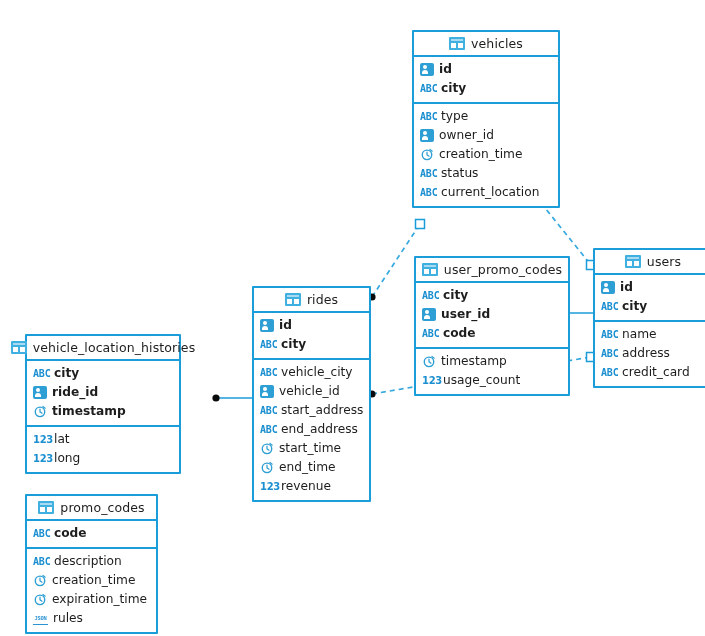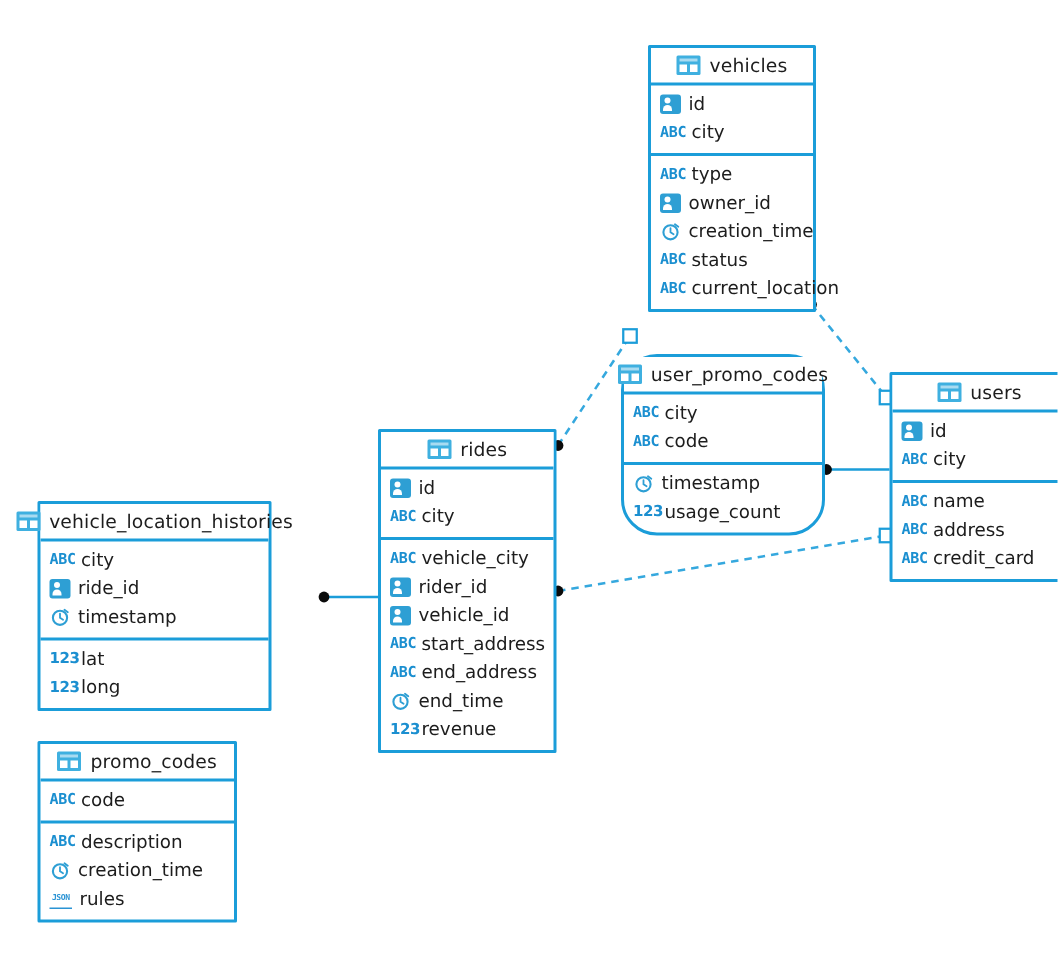--- a/index.html
+++ b/index.html
@@ -68,21 +68,21 @@
     display: flex;
     align-items: center;
     gap: 5px;
     height: 19px;
     padding: 0 6px 0 6px;
     font-size: 12.2px;
     color: #1d1d1d;
     white-space: nowrap;
   }
   .field.key .field-name {
-    font-weight: normal;
+    font-weight: bold;
   }
   .field-name {
     line-height: 1;
   }
 
   
   .ic {
     width: 15px;
     height: 13px;
     flex: 0 0 15px;
@@ -235,21 +235,21 @@
         <circle cx="372" cy="394" r="3.6" class="anchor-dot"></circle>
         <rect x="586.5" y="352.5" width="9" height="9" class="anchor-square"></rect>
       </g>
       <g>
         <polyline points="216,398 252,398" class="edge-solid"></polyline>
         <circle cx="216" cy="398" r="3.6" class="anchor-dot"></circle>
       </g>
     </svg>
 
   <div id="entity-layer">
-      <div class="entity" style="left: 432px; top: 30px; width: 112px;">
+      <div class="entity" style="left: 412px; top: 30px; width: 148px;">
         <div class="entity-header">
           <span class="ic-table"></span>
           <span class="entity-title">vehicles</span>
         </div>
         <div class="field-group pk">
           <div class="field key">
             <span class="ic ic-id"></span>
             <span class="field-name">id</span>
           </div>
           <div class="field key">
@@ -277,29 +277,33 @@
           <div class="field">
             <span class="ic ic-abc">ABC</span>
             <span class="field-name">status</span>
           </div>
           <div class="field">
             <span class="ic ic-abc">ABC</span>
             <span class="field-name">current_location</span>
           </div>
         </div>
       </div>
-      <div class="entity" style="left: 414px; top: 236px; width: 136px; border-radius: 24px;">
+      <div class="entity" style="left: 414px; top: 256px; width: 156px;">
         <div class="entity-header">
           <span class="ic-table"></span>
           <span class="entity-title">user_promo_codes</span>
         </div>
         <div class="field-group pk">
           <div class="field key">
             <span class="ic ic-abc">ABC</span>
             <span class="field-name">city</span>
+          </div>
+          <div class="field key">
+            <span class="ic ic-id"></span>
+            <span class="field-name">user_id</span>
           </div>
           <div class="field key">
             <span class="ic ic-abc">ABC</span>
             <span class="field-name">code</span>
           </div>
         </div>
         <div class="field-group">
           <div class="field">
             <svg class="ic ic-clock" viewBox="0 0 14 14">
               <circle cx="7" cy="7.4" r="5.1" fill="none" stroke="#2e9fd4" stroke-width="1.5"></circle>
@@ -359,33 +363,37 @@
             <span class="field-name">city</span>
           </div>
         </div>
         <div class="field-group">
           <div class="field">
             <span class="ic ic-abc">ABC</span>
             <span class="field-name">vehicle_city</span>
           </div>
           <div class="field">
             <span class="ic ic-id"></span>
-            <span class="field-name">rider_id</span>
-          </div>
-          <div class="field">
-            <span class="ic ic-id"></span>
             <span class="field-name">vehicle_id</span>
           </div>
           <div class="field">
             <span class="ic ic-abc">ABC</span>
             <span class="field-name">start_address</span>
           </div>
           <div class="field">
             <span class="ic ic-abc">ABC</span>
             <span class="field-name">end_address</span>
+          </div>
+          <div class="field">
+            <svg class="ic ic-clock" viewBox="0 0 14 14">
+              <circle cx="7" cy="7.4" r="5.1" fill="none" stroke="#2e9fd4" stroke-width="1.5"></circle>
+              <path d="M7 4.4 V7.4 L9.2 8.8" fill="none" stroke="#2e9fd4" stroke-width="1.3" stroke-linecap="round"></path>
+              <path d="M10.2 1.6 L12.6 3.4" stroke="#2e9fd4" stroke-width="1.3" stroke-linecap="round"></path>
+            </svg>
+            <span class="field-name">start_time</span>
           </div>
           <div class="field">
             <svg class="ic ic-clock" viewBox="0 0 14 14">
               <circle cx="7" cy="7.4" r="5.1" fill="none" stroke="#2e9fd4" stroke-width="1.5"></circle>
               <path d="M7 4.4 V7.4 L9.2 8.8" fill="none" stroke="#2e9fd4" stroke-width="1.3" stroke-linecap="round"></path>
               <path d="M10.2 1.6 L12.6 3.4" stroke="#2e9fd4" stroke-width="1.3" stroke-linecap="round"></path>
             </svg>
             <span class="field-name">end_time</span>
           </div>
           <div class="field">
@@ -446,20 +454,28 @@
           </div>
           <div class="field">
             <svg class="ic ic-clock" viewBox="0 0 14 14">
               <circle cx="7" cy="7.4" r="5.1" fill="none" stroke="#2e9fd4" stroke-width="1.5"></circle>
               <path d="M7 4.4 V7.4 L9.2 8.8" fill="none" stroke="#2e9fd4" stroke-width="1.3" stroke-linecap="round"></path>
               <path d="M10.2 1.6 L12.6 3.4" stroke="#2e9fd4" stroke-width="1.3" stroke-linecap="round"></path>
             </svg>
             <span class="field-name">creation_time</span>
           </div>
           <div class="field">
+            <svg class="ic ic-clock" viewBox="0 0 14 14">
+              <circle cx="7" cy="7.4" r="5.1" fill="none" stroke="#2e9fd4" stroke-width="1.5"></circle>
+              <path d="M7 4.4 V7.4 L9.2 8.8" fill="none" stroke="#2e9fd4" stroke-width="1.3" stroke-linecap="round"></path>
+              <path d="M10.2 1.6 L12.6 3.4" stroke="#2e9fd4" stroke-width="1.3" stroke-linecap="round"></path>
+            </svg>
+            <span class="field-name">expiration_time</span>
+          </div>
+          <div class="field">
             <span class="ic ic-json">JSON</span>
             <span class="field-name">rules</span>
           </div>
         </div>
       </div>
     </div>
 
 </div>
 
 </body></html>

